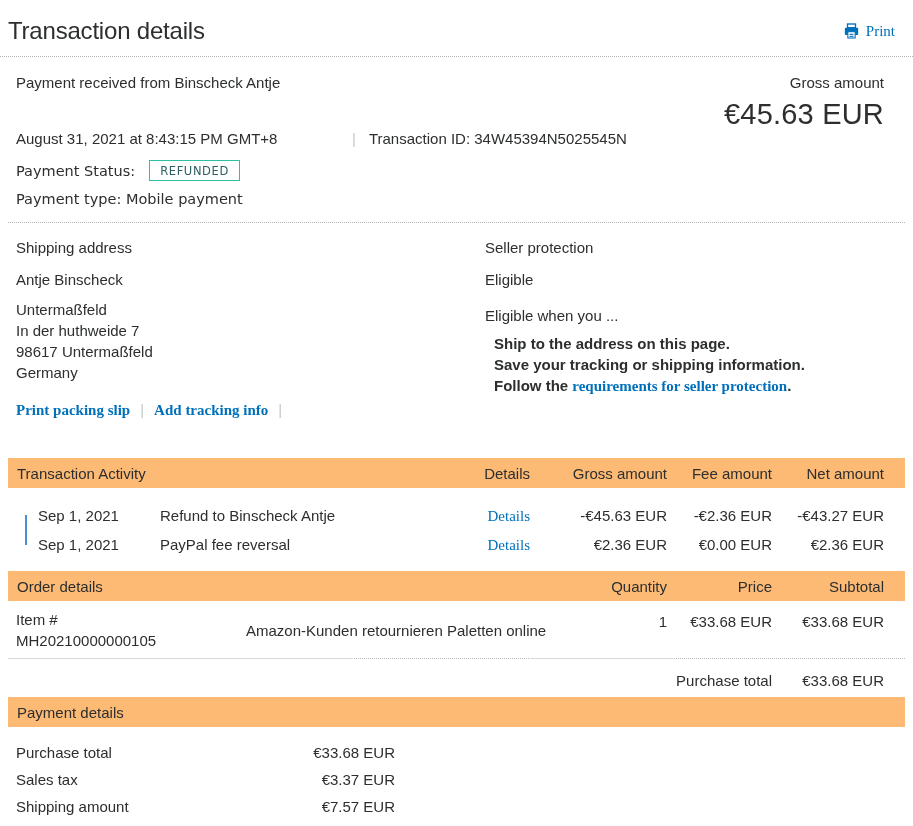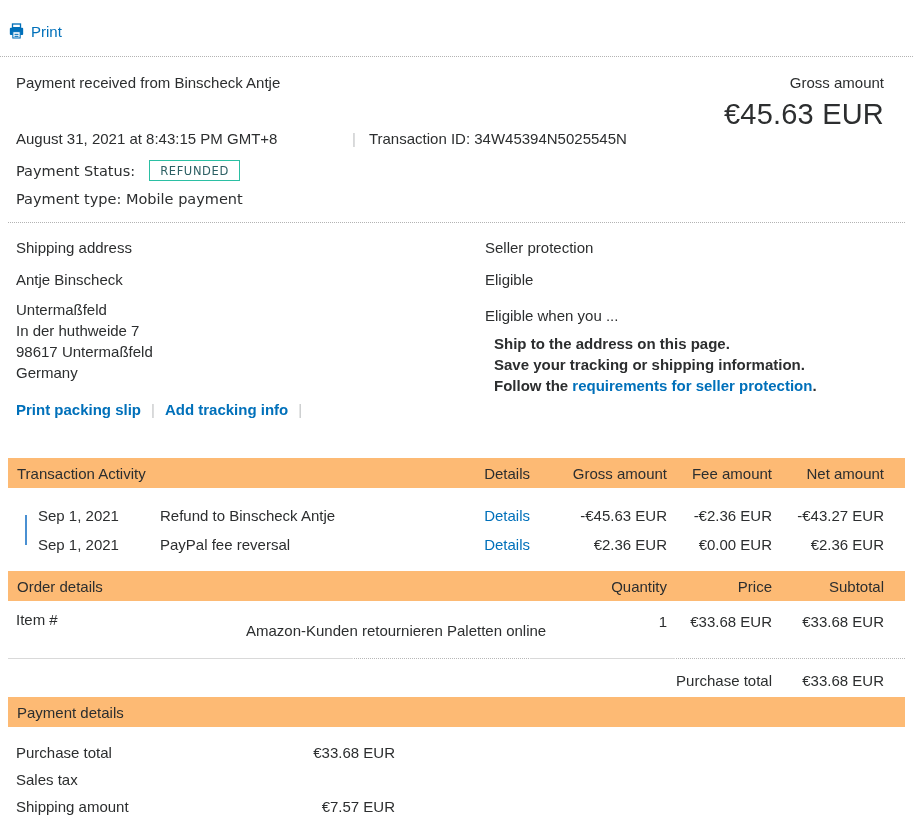--- a/index.html
+++ b/index.html
@@ -1,21 +1,21 @@
 <!DOCTYPE html>
 <html><head>
 <meta charset="utf-8">
 <style>
   * { margin:0; padding:0; box-sizing:border-box; }
   html,body { background:#fff; }
   body {
     width:913px; height:826px; overflow:hidden; position:relative;
     font-family:"Liberation Sans", sans-serif; font-size:15px; color:#2c2e2f;
   }
-  a { text-decoration:none; cursor:pointer; }
+  a { text-decoration:none; cursor:pointer;font-family:Liberation Serif, serif; }
 
   
   .page-header{
     height:57px; display:flex; justify-content:space-between; align-items:center;
     padding:6px 18px 0 8px; border-bottom:1px dotted #b3b3b3;
   }
   .page-title{ font-size:24px; font-weight:400; color:#2c2e2f; letter-spacing:-0.2px; }
   .print-link{ display:flex; align-items:center; gap:6px; color:#0070ba; font-size:15px; }
   .print-link svg{ display:block; }
 
@@ -98,20 +98,21 @@
   
   .pd-rows{ padding:16px 0 0 16px; }
   .pd-row{ display:flex; margin-bottom:8px; line-height:19px; }
   .pd-label{ width:200px; }
   .pd-value{ width:179px; text-align:right; }
 </style>
 </head>
 <body>
 
 <div class="page-header">
+  <h1 class="page-title">Transaction details</h1>
   <a class="print-link">
     <span>
       <svg width="17" height="16" viewBox="0 0 24 24">
         <rect x="6" y="1.5" width="12" height="5.5" fill="#fff" stroke="#0070ba" stroke-width="2"></rect>
         <rect x="2" y="7" width="20" height="11" rx="1.5" fill="#0070ba"></rect>
         <rect x="6.5" y="13" width="11" height="9.5" fill="#fff" stroke="#0070ba" stroke-width="1.6"></rect>
         <line x1="9" y1="17" x2="15" y2="17" stroke="#0070ba" stroke-width="1.6"></line>
         <line x1="9" y1="20" x2="15" y2="20" stroke="#0070ba" stroke-width="1.6"></line>
       </svg>
     </span>
@@ -196,20 +197,21 @@
   <div class="bar-title">Order details</div>
   <div class="col-right-al">Quantity</div>
   <div class="col-right-al">Price</div>
   <div class="col-right-al">Subtotal</div>
 </div>
 
 <div class="item-row">
   <div class="item-cell">
     <div class="item-no">
       <div>Item #</div>
+      <div>MH20210000000105</div>
     </div>
     <div class="item-desc">Amazon-Kunden retournieren Paletten online</div>
   </div>
   <div class="col-right-al item-num-val">1</div>
   <div class="col-right-al item-num-val">€33.68 EUR</div>
   <div class="col-right-al item-num-val">€33.68 EUR</div>
 </div>
 
 <div class="ptotal-row">
   <div class="ptotal-label">Purchase total</div>
@@ -223,20 +225,21 @@
     <div></div>
 </div>
 
 <div class="pd-rows">
   <div class="pd-row">
     <div class="pd-label">Purchase total</div>
     <div class="pd-value">€33.68 EUR</div>
   </div>
   <div class="pd-row">
     <div class="pd-label">Sales tax</div>
+    <div class="pd-value">€3.37 EUR</div>
   </div>
   <div class="pd-row">
     <div class="pd-label">Shipping amount</div>
     <div class="pd-value">€7.57 EUR</div>
   </div>
   <div class="pd-row">
     <div class="pd-label">Handling amount</div>
     <div class="pd-value">€0.00 EUR</div>
   </div>
 </div>

